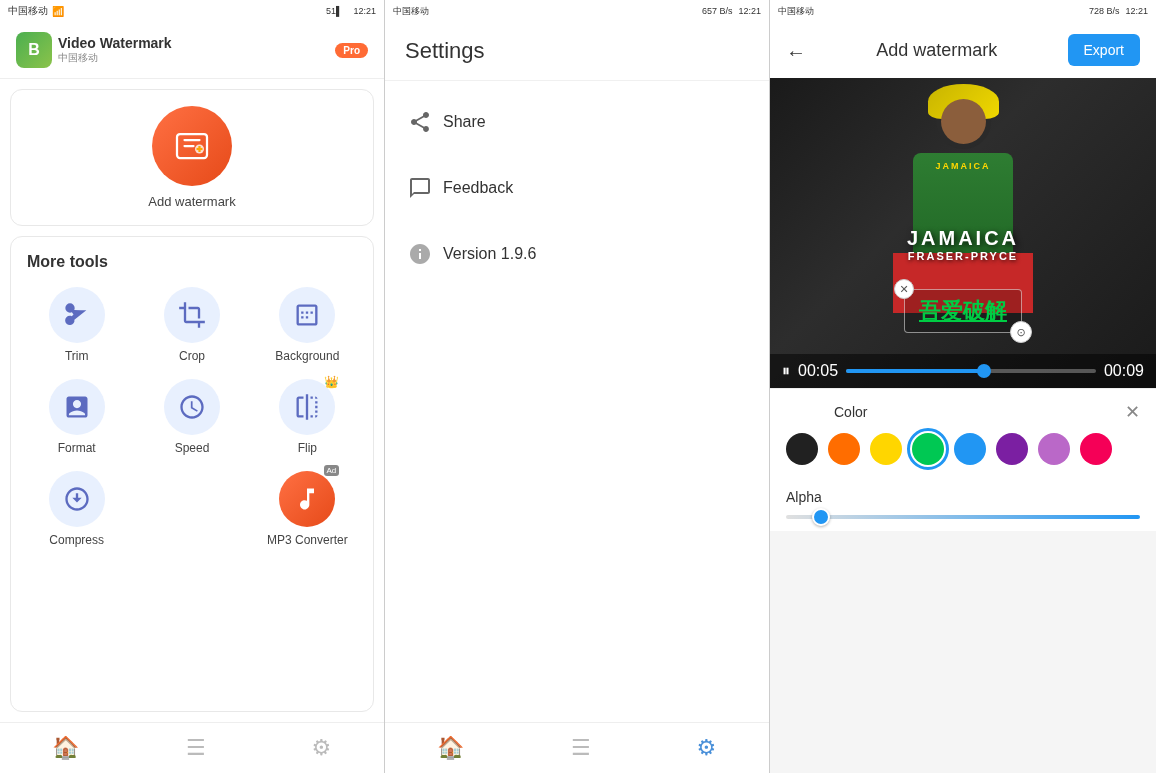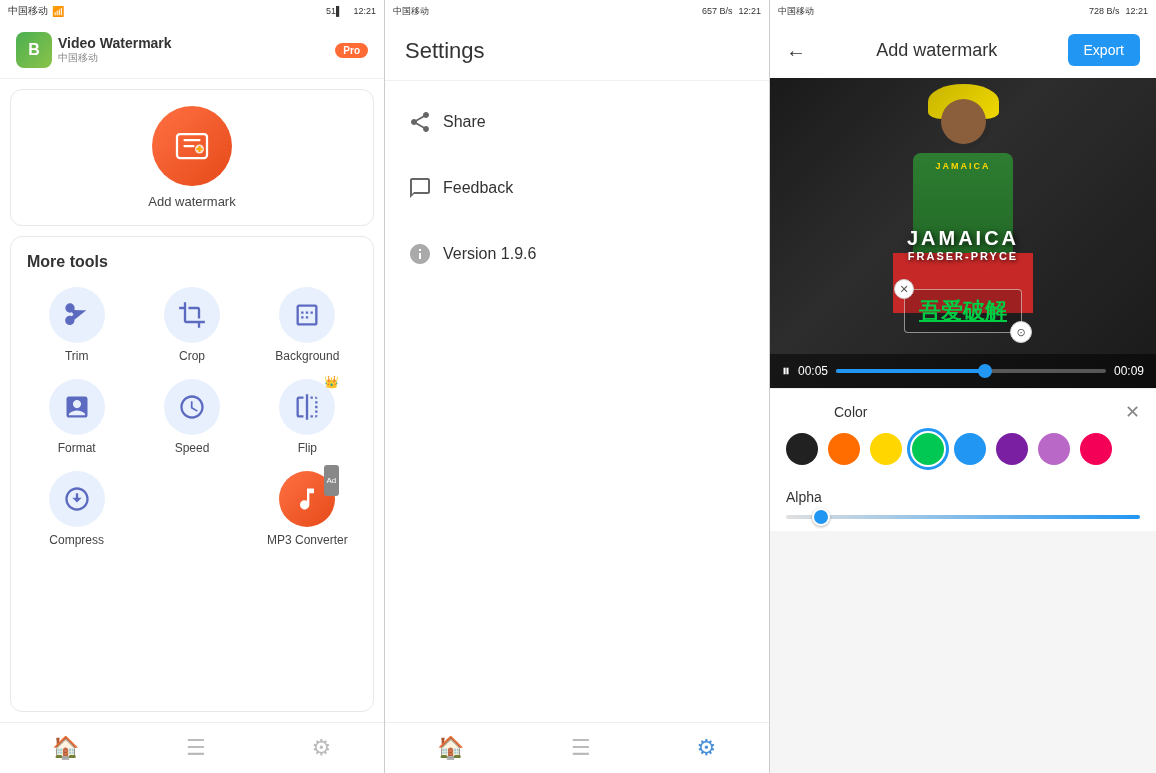--- a/index.html
+++ b/index.html
@@ -25,21 +25,21 @@
     .main-tool-label { font-size: 13px; color: #444; text-align: center; }
 
     .more-tools-section { margin: 0 10px 10px; background: #fff; border: 1px solid #e8e8e8; border-radius: 12px; padding: 16px; flex: 1; }
     .more-tools-title { font-size: 16px; font-weight: 600; color: #333; margin-bottom: 16px; }
     .tools-grid { display: grid; grid-template-columns: repeat(3, 1fr); gap: 16px; }
     .tool-item { display: flex; flex-direction: column; align-items: center; gap: 6px; cursor: pointer; }
     .tool-circle { width: 56px; height: 56px; border-radius: 50%; background: #e8f0fe; display: flex; align-items: center; justify-content: center; position: relative; }
     .tool-circle.orange-circle { background: linear-gradient(135deg, #ff7043, #e64a19); }
     .tool-label { font-size: 12px; color: #444; text-align: center; }
     .crown-badge { position: absolute; top: -4px; right: -4px; font-size: 12px; }
-    .ad-badge { position: absolute; top: -6px; right: -4px; background: #888; color: white; font-size: 8px; padding: 11px 3px; border-radius: 3px; }
+    .ad-badge { position: absolute; top: -6px; right: -4px; background: #888; color: white; font-size: 8px; padding: 1px 3px; border-radius: 3px; }
 
     .bottom-nav { display: flex; justify-content: space-around; padding: 12px 0; border-top: 1px solid #eee; background: #fff; }
     .nav-icon { font-size: 22px; color: #4a90d9; cursor: pointer; }
     .nav-icon.inactive { color: #bbb; }
 
     
     .settings-panel { width: 385px; height: 773px; background: #fff; display: flex; flex-direction: column; border-right: 1px solid #ccc; }
     .settings-header { padding: 16px 20px; font-size: 22px; font-weight: 500; color: #333; border-bottom: 1px solid #f0f0f0; }
     .settings-list { padding: 8px 0; flex: 1; }
     .settings-item { display: flex; align-items: center; gap: 8px; padding: 18px 20px; cursor: pointer; }
@@ -58,21 +58,21 @@
     .video-preview { width: 100%; height: 310px; background: #000; position: relative; overflow: hidden; }
     .athlete-bg { width: 100%; height: 100%; background: 
       radial-gradient(ellipse at 60% 30%, #2d7d32 0%, transparent 50%),
       radial-gradient(ellipse at 40% 60%, #c62828 20%, transparent 60%),
       #111;
       position: relative; }
 
     .video-controls { position: absolute; bottom: 0; left: 0; right: 0; padding: 8px 12px; background: rgba(0,0,0,0.5); }
     .progress-row { display: flex; align-items: center; gap: 8px; }
     .play-btn { color: white; font-size: 16px; cursor: pointer; }
-    .time-label { color: white; font-size: 12px; }
+    .time-label { color: white; font-size: 16px; }
     .progress-bar { flex: 1; height: 4px; background: rgba(255,255,255,0.3); border-radius: 2px; position: relative; cursor: pointer; }
     .progress-fill { height: 100%; background: #2196F3; border-radius: 2px; width: 55%; }
     .progress-thumb { position: absolute; top: -5px; left: 55%; width: 14px; height: 14px; background: #2196F3; border-radius: 50%; transform: translateX(-50%); }
 
     .color-panel { background: #fff; padding: 12px 16px; border-top: 1px solid #eee; }
     .color-panel-header { display: flex; justify-content: space-between; align-items: center; margin-bottom: 10px; margin-left: 48px; }
     .color-label { font-size: 14px; color: #333; font-weight: 500; }
     .close-panel { font-size: 18px; color: #888; cursor: pointer; }
     .color-dots { display: flex; gap: 10px; align-items: center; }
     .color-dot { width: 32px; height: 32px; border-radius: 50%; cursor: pointer; }

